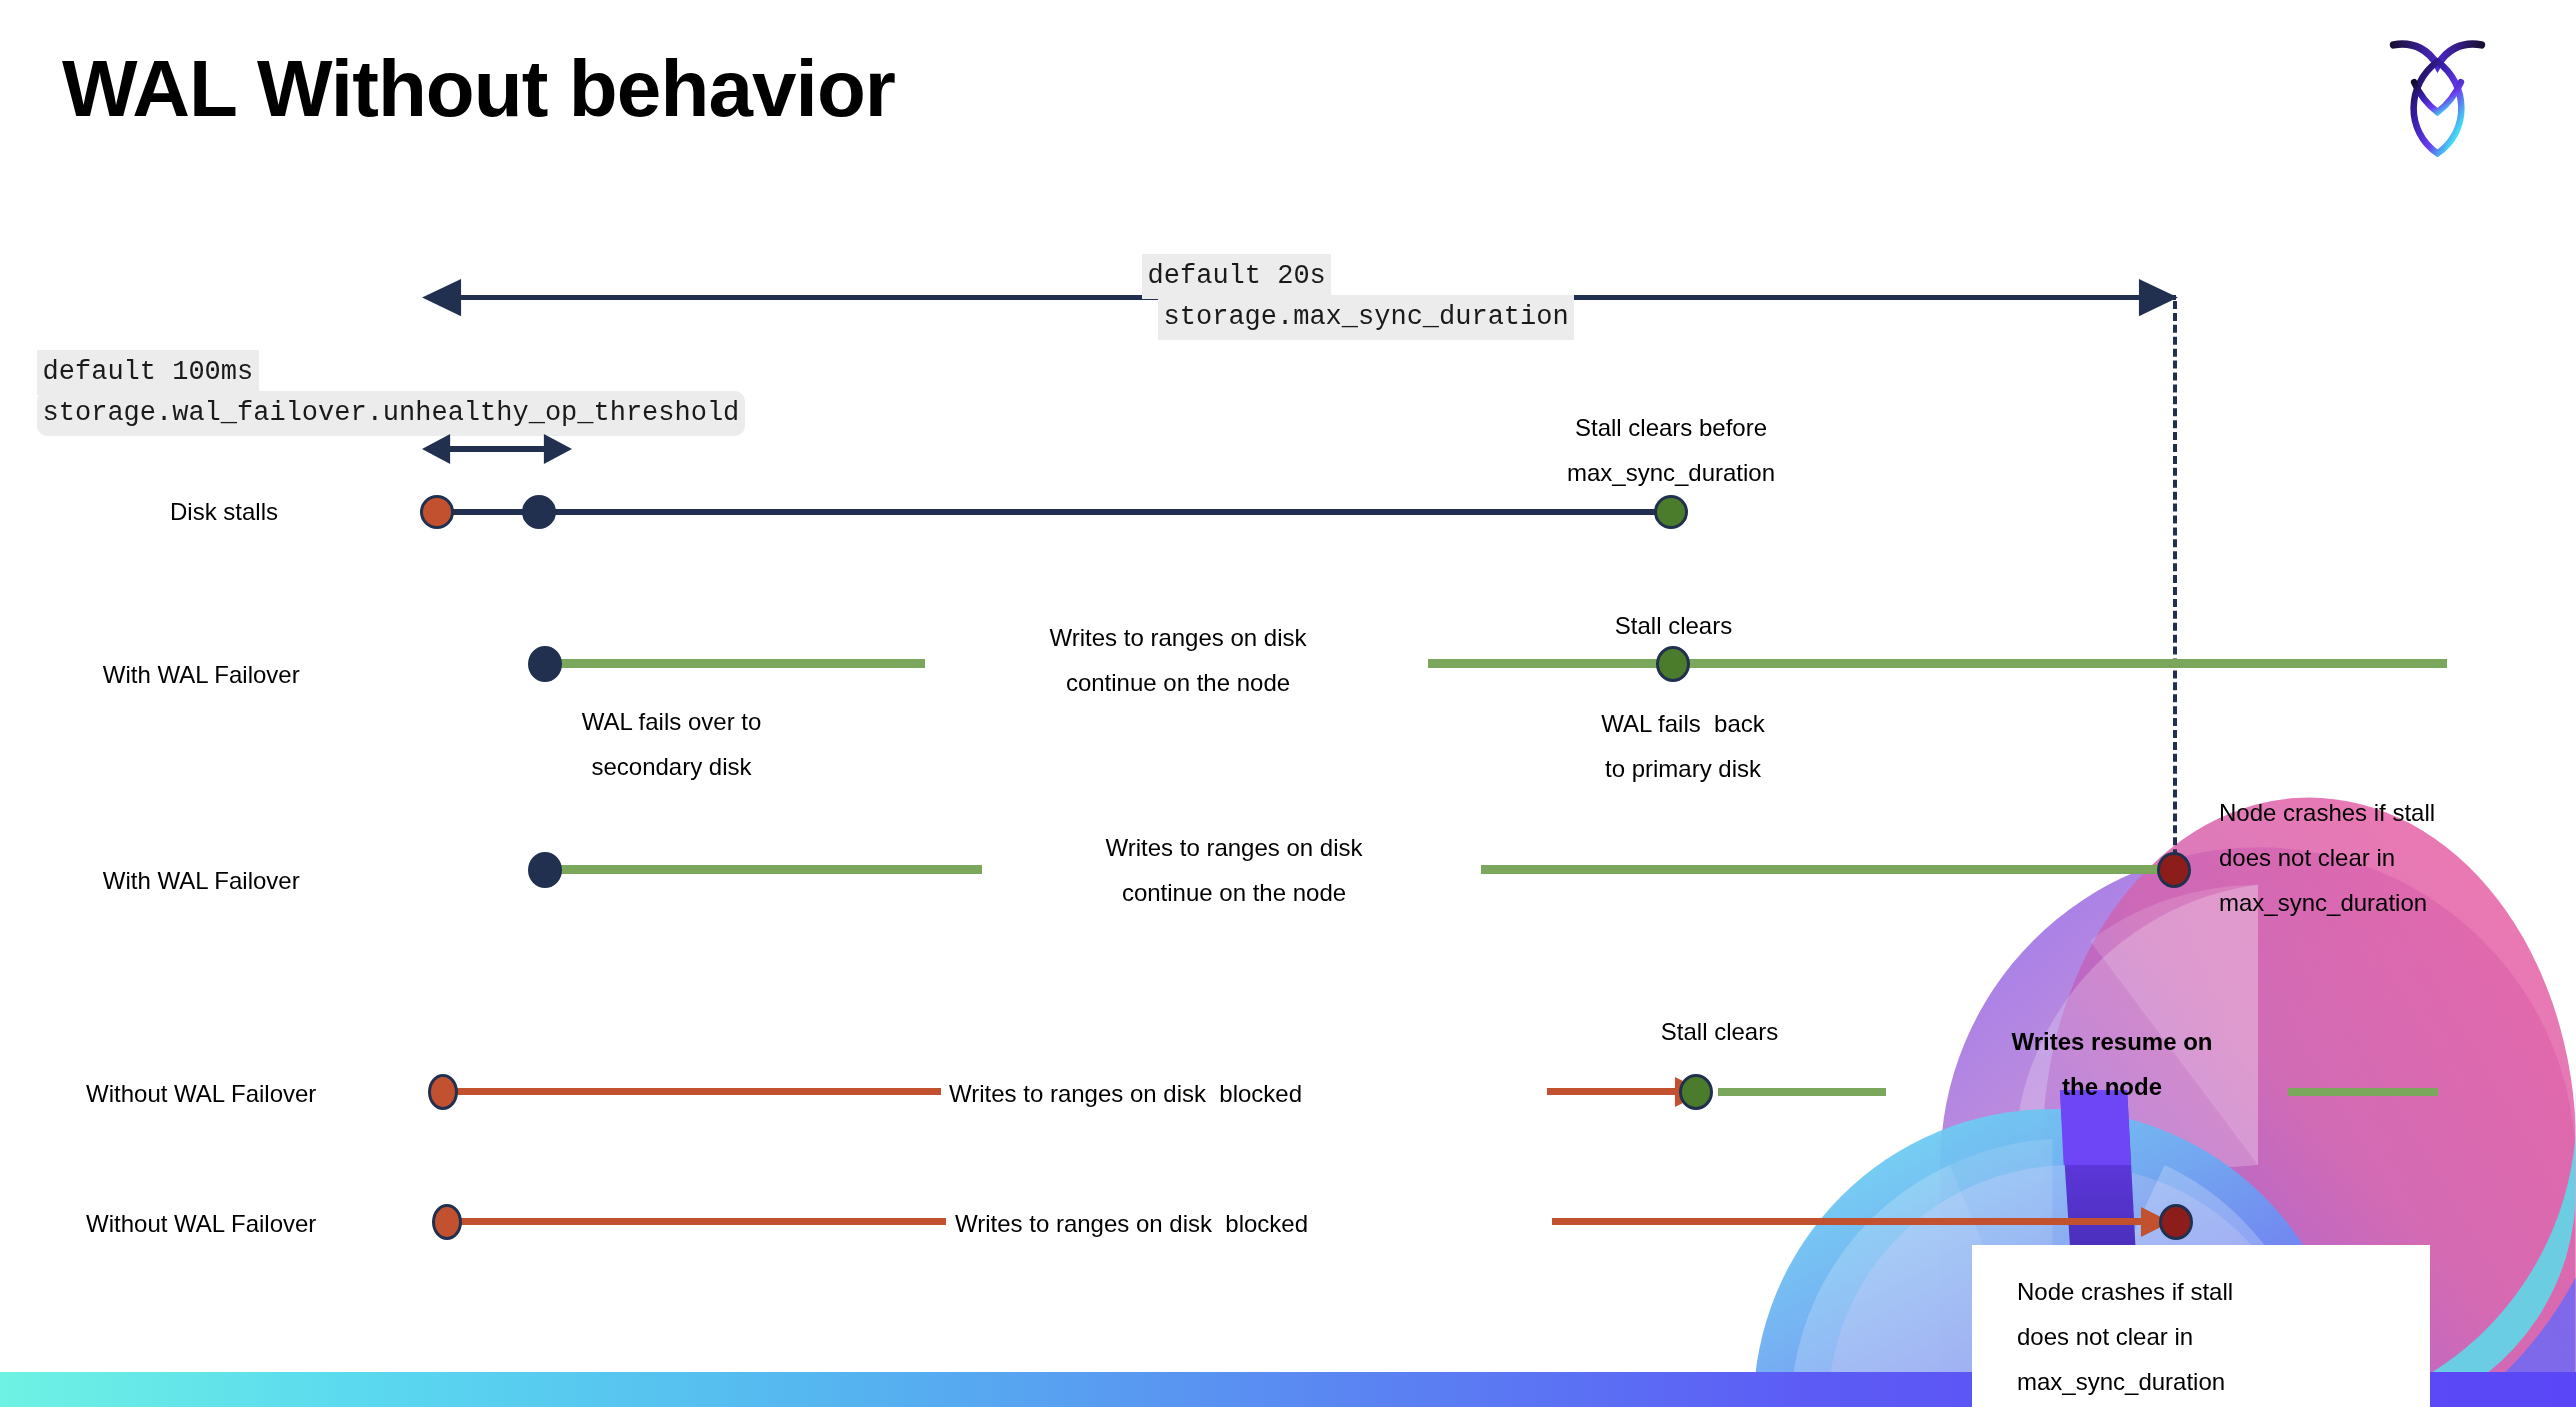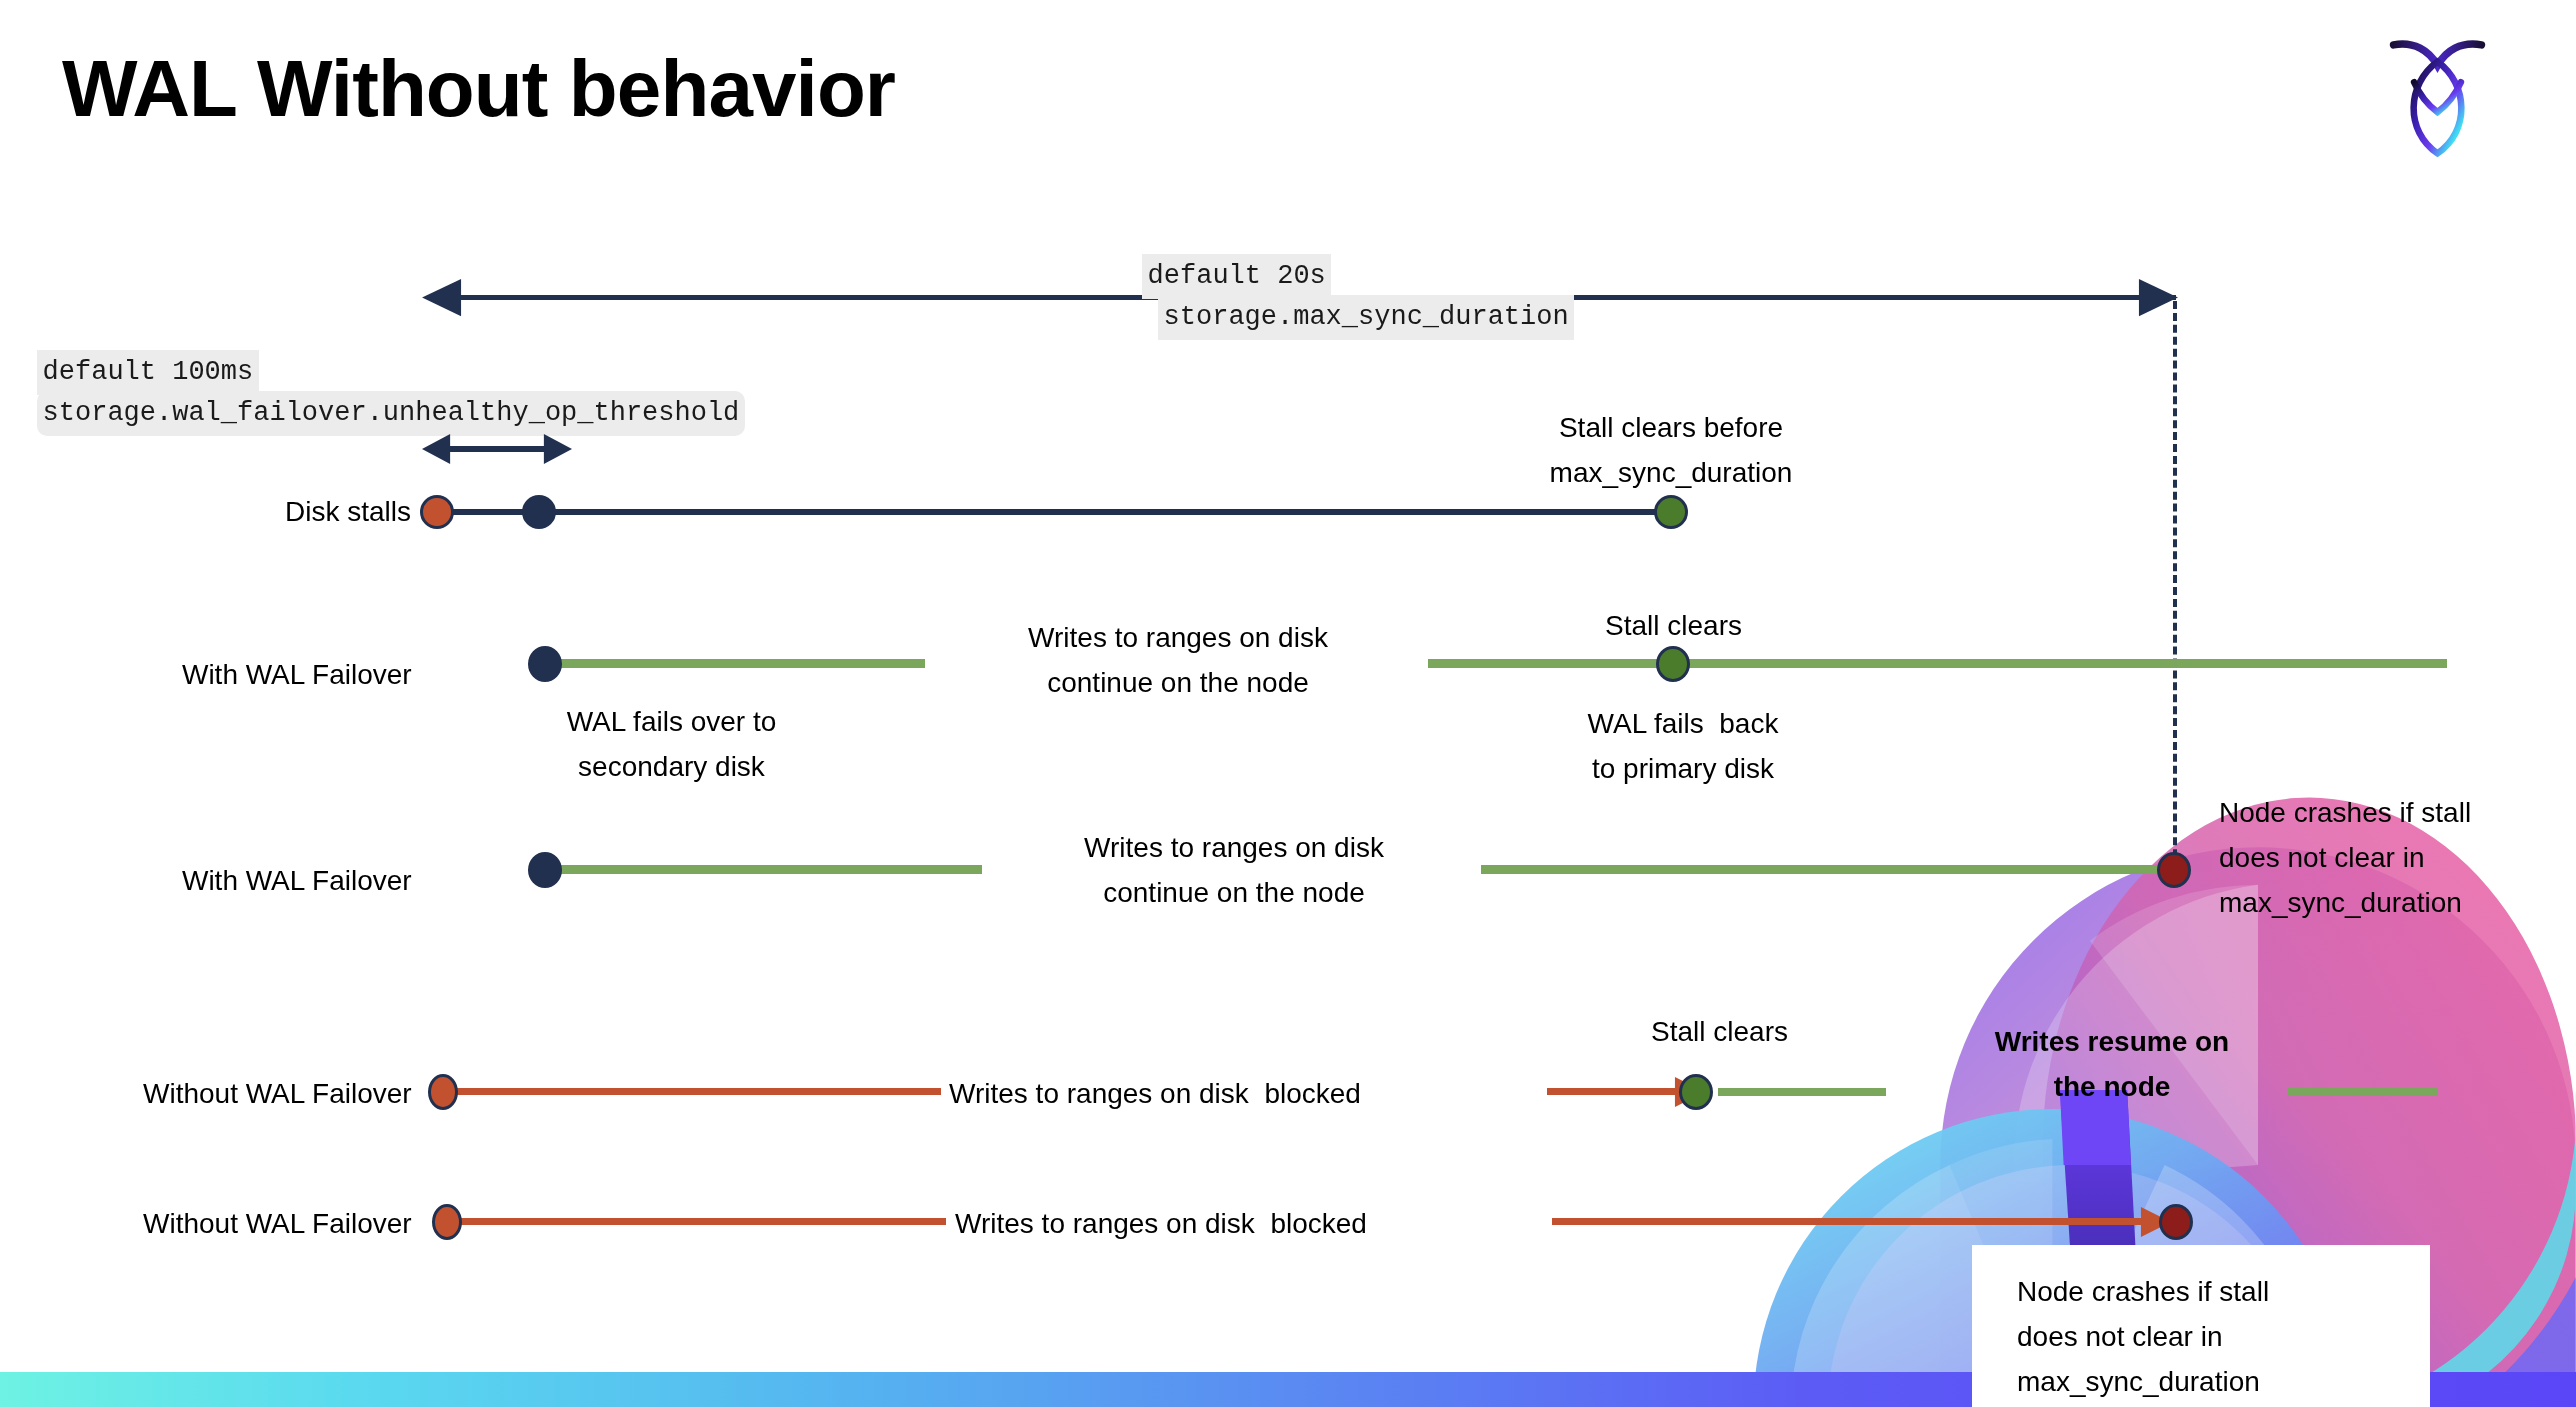--- a/index.html
+++ b/index.html
@@ -19,23 +19,23 @@
 
   
   #title{position:absolute;left:62px;top:49px;font-size:80px;font-weight:bold;
     letter-spacing:-0.9px;line-height:1;color:#000;white-space:nowrap;}
 
   
   .code{position:absolute;font-family:"Liberation Mono","DejaVu Sans Mono",monospace;
     font-size:27px;line-height:41px;color:#1a1a1a;background:#ececec;white-space:nowrap;}
 
   
-  .lbl{position:absolute;font-size:28px;line-height:45px;color:#000;white-space:pre;}
+  .lbl{position:absolute;font-size:24px;line-height:45px;color:#000;white-space:pre;}
   .lbl.c{text-align:center;}
-  .lbl.r{text-align:right;}
+  .lbl.r{text-align:center;}
 
   
   .ln{position:absolute;}
   .navy{background:#22304f;}
   .green{background:#7ba75c;}
   .orange{background:#c2522f;}
 
   
   #dashline{position:absolute;left:2173px;top:301px;width:0;height:580px;
     border-left:4.7px dashed #22304f;}

